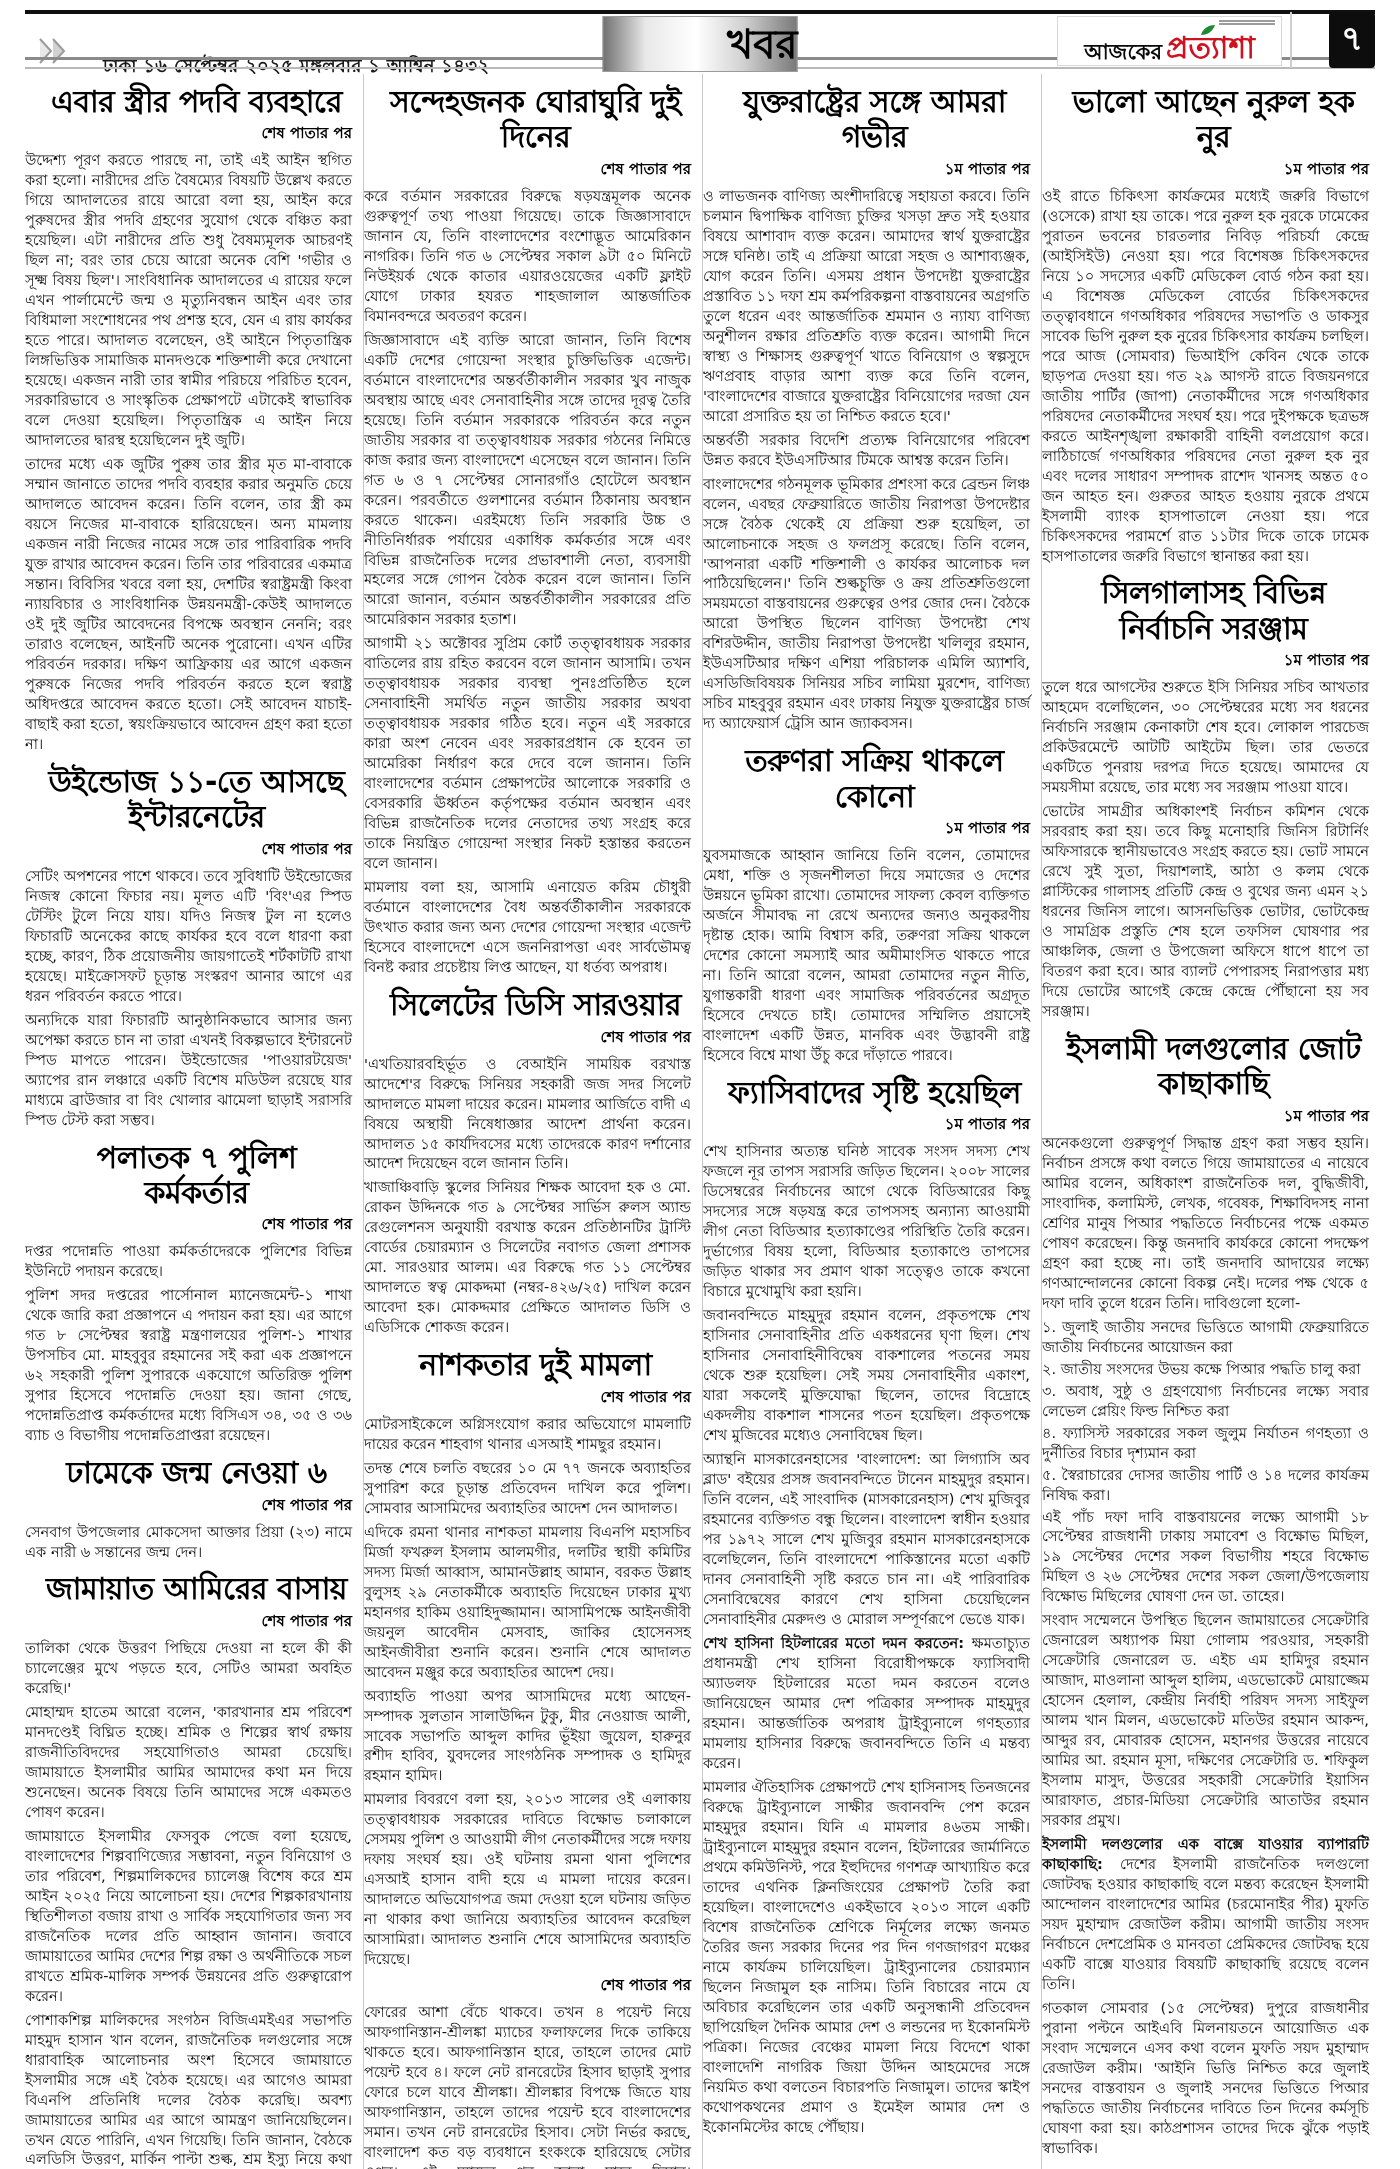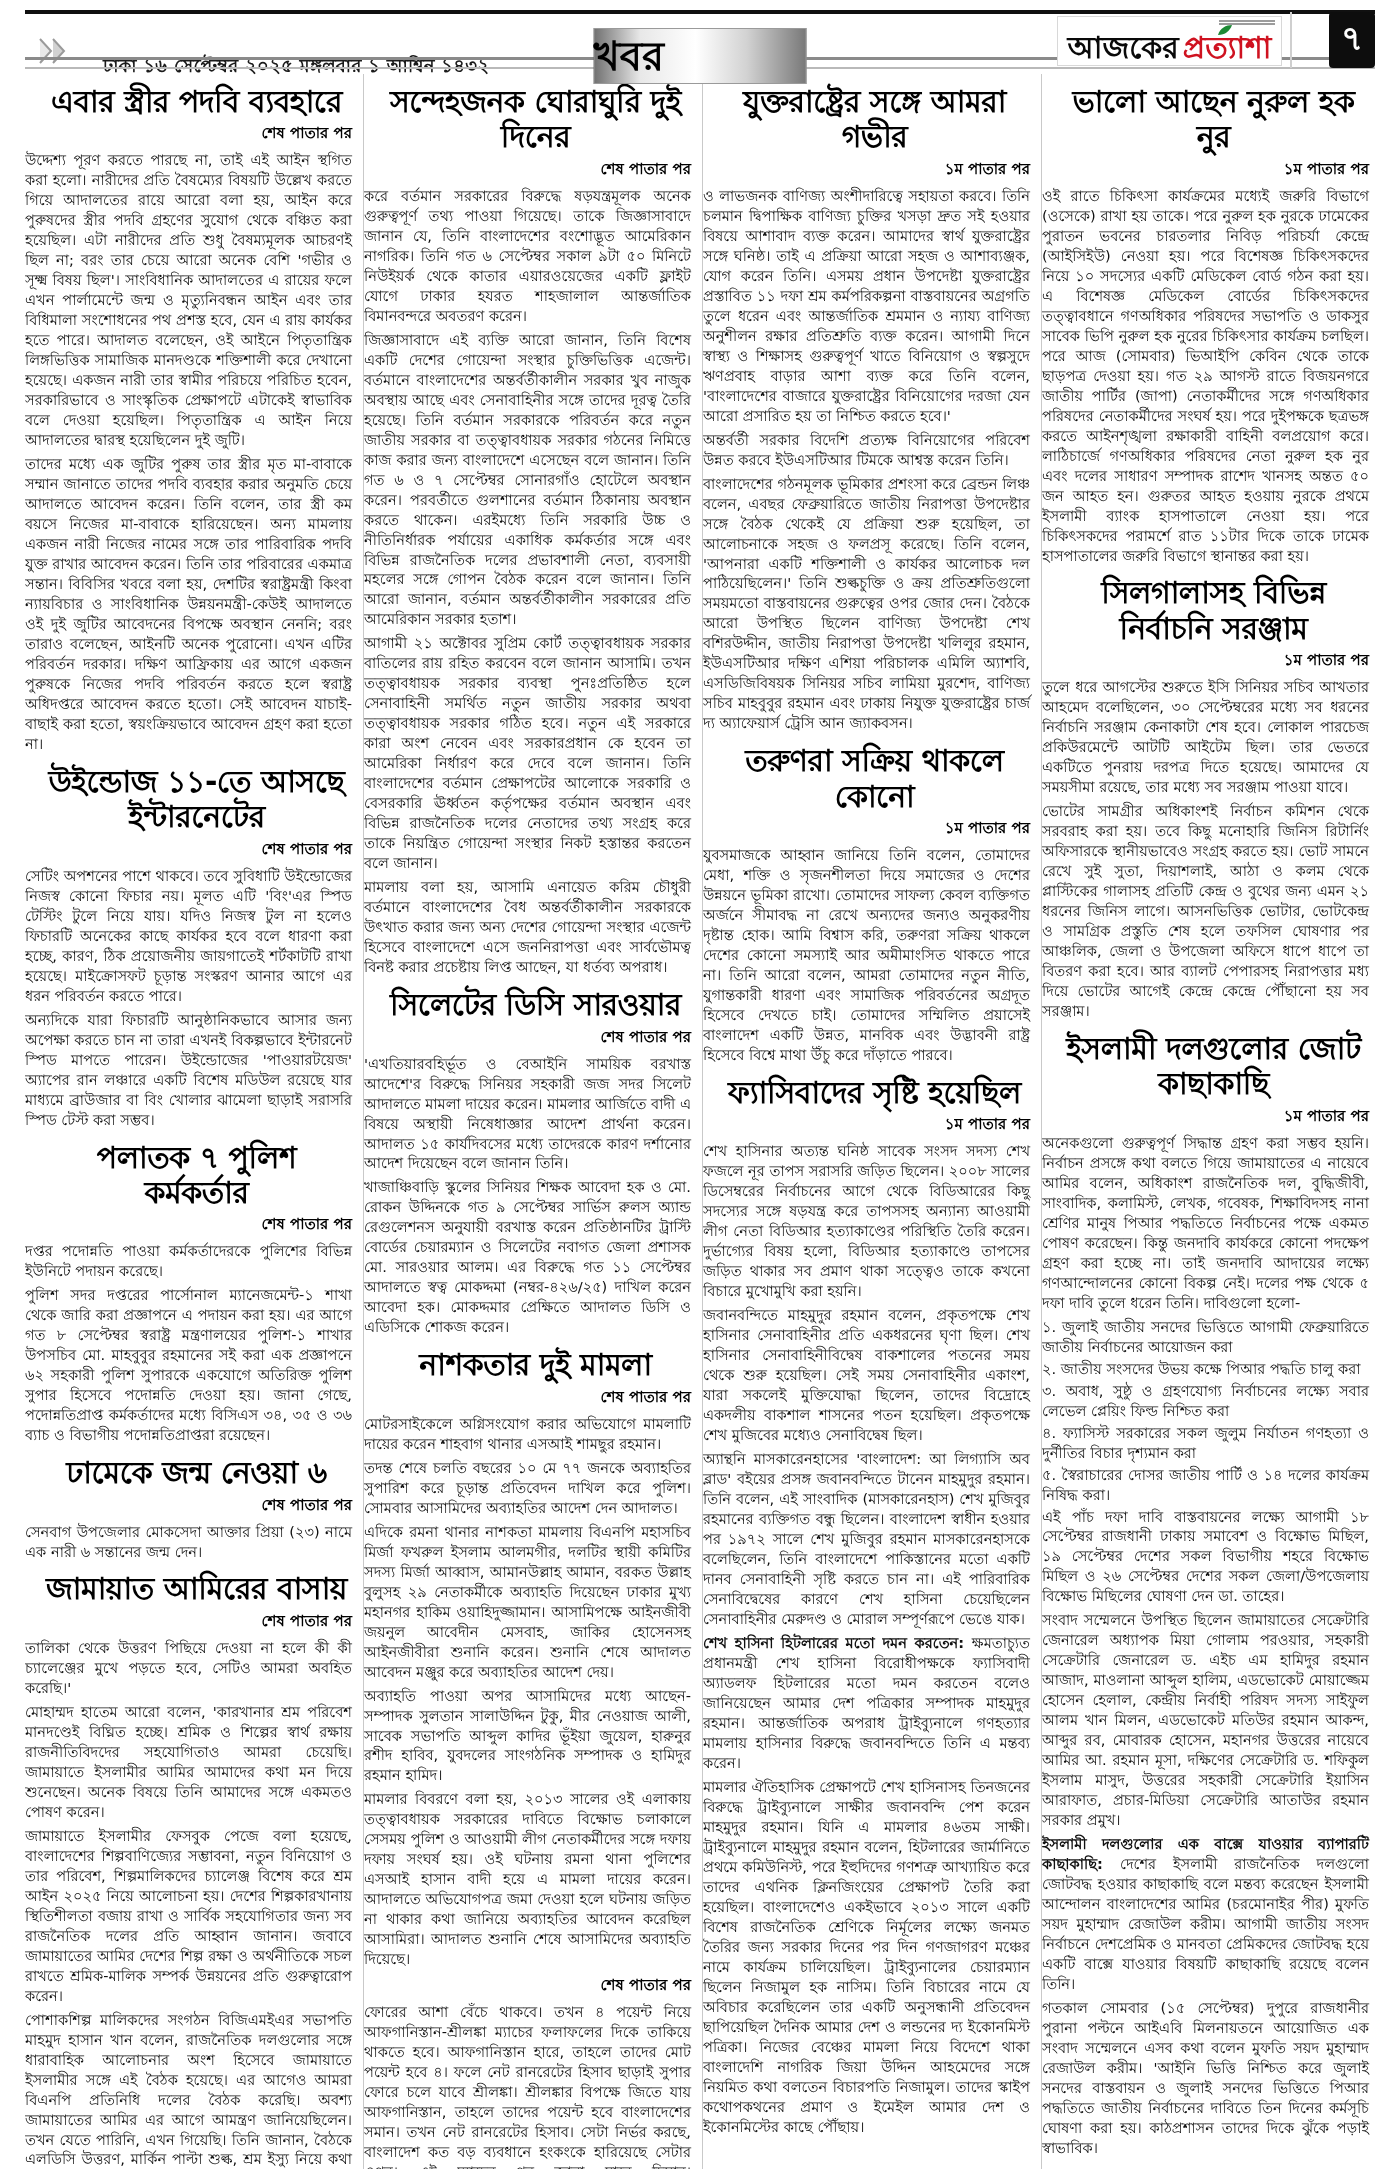--- a/index.html
+++ b/index.html
@@ -9,29 +9,29 @@
     position:relative;
   }
   
   .top-rule{position:absolute;left:25px;right:25px;top:10px;height:4px;background:#101010;}
   .header-row{position:absolute;left:25px;right:25px;top:14px;height:46px;}
   .double-rule{position:absolute;left:25px;right:25px;top:57px;height:7px;
     border-top:3px solid #8a8a8a;border-bottom:2px solid #b9b9b9;}
   .chevrons{position:absolute;left:12px;top:22px;width:40px;height:30px;}
   .date-line{position:absolute;left:78px;top:38px;font-size:18px;font-weight:bold;color:#1a1a1a;letter-spacing:.3px;}
   .section-box{
-    position:absolute;left:50%;transform:translateX(-50%);top:28px;width:213px;height:56px;
+    position:absolute;left:50%;transform:translateX(-50%);top:16px;width:195px;height:56px;
     background:linear-gradient(90deg,#6f6f6f 0%,#e8e8e8 22%,#ffffff 48%,#d2d2d2 72%,#787878 100%);
-    display:flex;align-items:center;justify-content:flex-start;z-index:3;
+    display:flex;align-items:center;justify-content:flex-end;z-index:3;
     box-shadow:0 0 0 1px #9a9a9a inset;
   }
   .section-box .section-title{font-size:40px;font-weight:bold;color:#000;line-height:1;}
   .masthead{position:absolute;right:118px;top:16px;width:215px;height:44px;background:#fff;
     border:1px solid #d8d8d8;display:flex;align-items:flex-end;justify-content:center;gap:4px;padding:2px 4px;}
-  .masthead .w1{font-size:30px;font-weight:bold;color:#090909;line-height:1;}
+  .masthead .w1{font-size:21px;font-weight:bold;color:#090909;line-height:1;}
   .masthead .w2{font-size:30px;font-weight:bold;color:#cf1220;line-height:1;position:relative;}
   .leaf{position:absolute;top:-9px;left:34px;width:16px;height:12px;}
   .tagline-bars{position:absolute;top:2px;right:6px;width:56px;}
   .tagline-bars i{display:block;height:2px;background:#9c9c9c;margin:1px 0;}
   .page-no-box{position:absolute;right:25px;top:12px;width:46px;height:56px;background:#0d0d0d;
     display:flex;align-items:center;justify-content:center;border-radius:4px;}
   .page-no-box span{color:#fff;font-size:34px;font-weight:bold;}
   .mast-sep{position:absolute;right:108px;top:12px;width:2px;height:56px;background:#cfcfcf;}
   
   #page-body{

